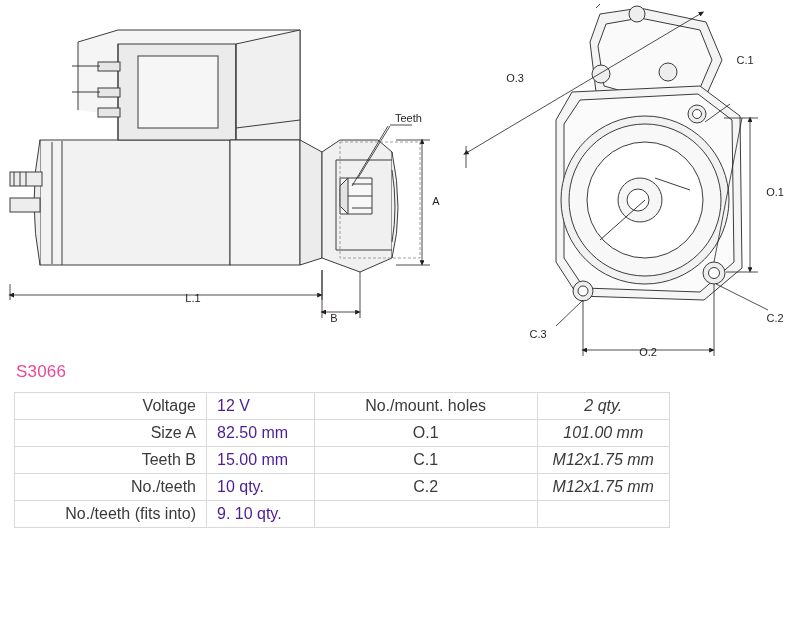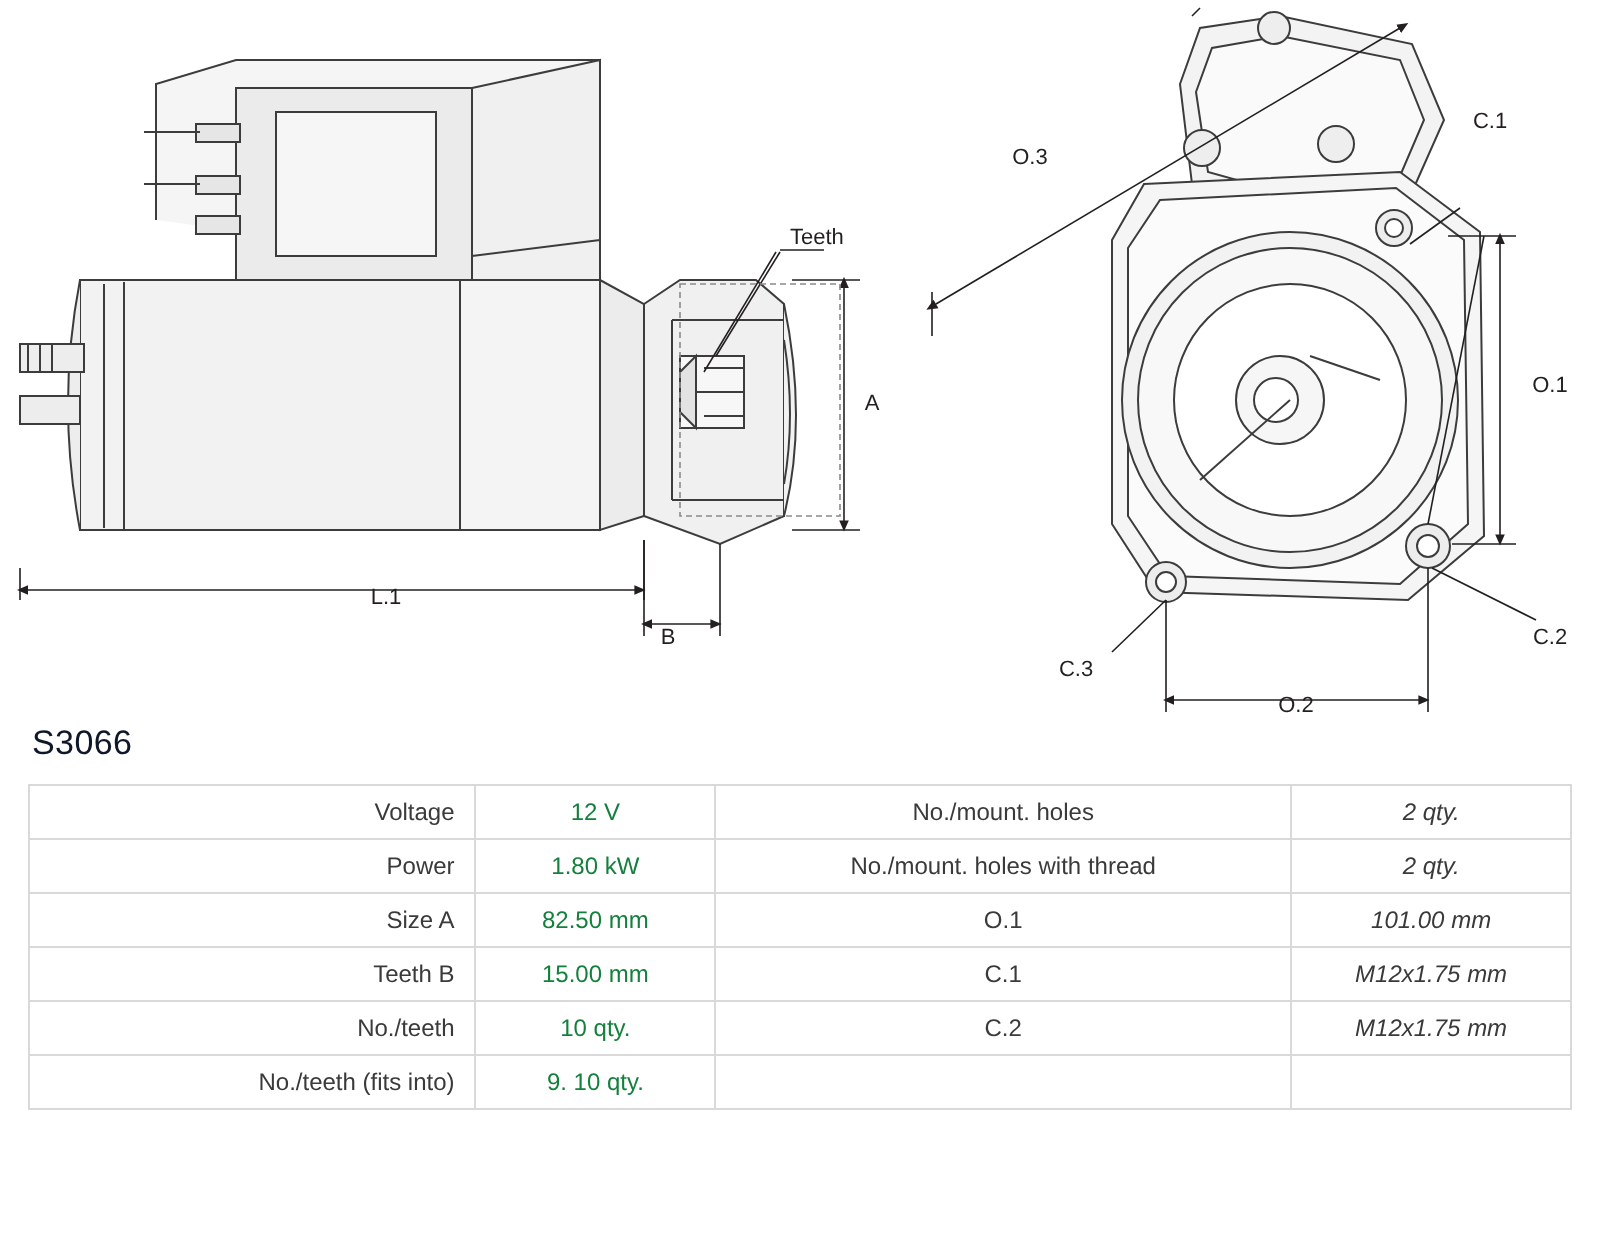--- a/index.html
+++ b/index.html
@@ -21,49 +21,48 @@
     height: 360px;
   }
   .drawing-area svg {
     display: block;
   }
   .part-number {
     position: absolute;
     left: 16px;
     top: 362px;
     font-size: 17px;
-    color: #0f172a;
+    color: #ec4899;
     font-family: "Liberation Sans", sans-serif;
     letter-spacing: 0.2px;
   }
   .spec-table {
     position: absolute;
     left: 14px;
     top: 392px;
-    width: 772px;
+    width: 656px;
     border-collapse: collapse;
-    font-size: 12px;
+    font-size: 16px;
   }
   .spec-table td {
     border: 1px solid #d9d9d9;
     height: 26px;
     padding: 0 10px;
     background: #ffffff;
     color: #333333;
     white-space: nowrap;
   }
   .spec-table td.label {
     text-align: right;
     width: 205px;
     color: #3a3a3a;
   }
   .spec-table td.value {
-    text-align: center;
     width: 100px;
-    color: #15803d;
+    color: #4c1d95;
   }
   .spec-table td.label2 {
     text-align: center;
     width: 270px;
     color: #3a3a3a;
   }
   .spec-table td.value2 {
     text-align: center;
     width: 120px;
     color: #3a3a3a;
@@ -218,26 +217,20 @@
 
 <table class="spec-table">
   <tbody id="spec-body">
       <tr>
         <td class="label">Voltage</td>
         <td class="value">12 V</td>
         <td class="label2">No./mount. holes</td>
         <td class="value2">2 qty.</td>
       </tr>
       <tr>
-        <td class="label">Power</td>
-        <td class="value">1.80 kW</td>
-        <td class="label2">No./mount. holes with thread</td>
-        <td class="value2">2 qty.</td>
-      </tr>
-      <tr>
         <td class="label">Size A</td>
         <td class="value">82.50 mm</td>
         <td class="label2">O.1</td>
         <td class="value2">101.00 mm</td>
       </tr>
       <tr>
         <td class="label">Teeth B</td>
         <td class="value">15.00 mm</td>
         <td class="label2">C.1</td>
         <td class="value2">M12x1.75 mm</td>

